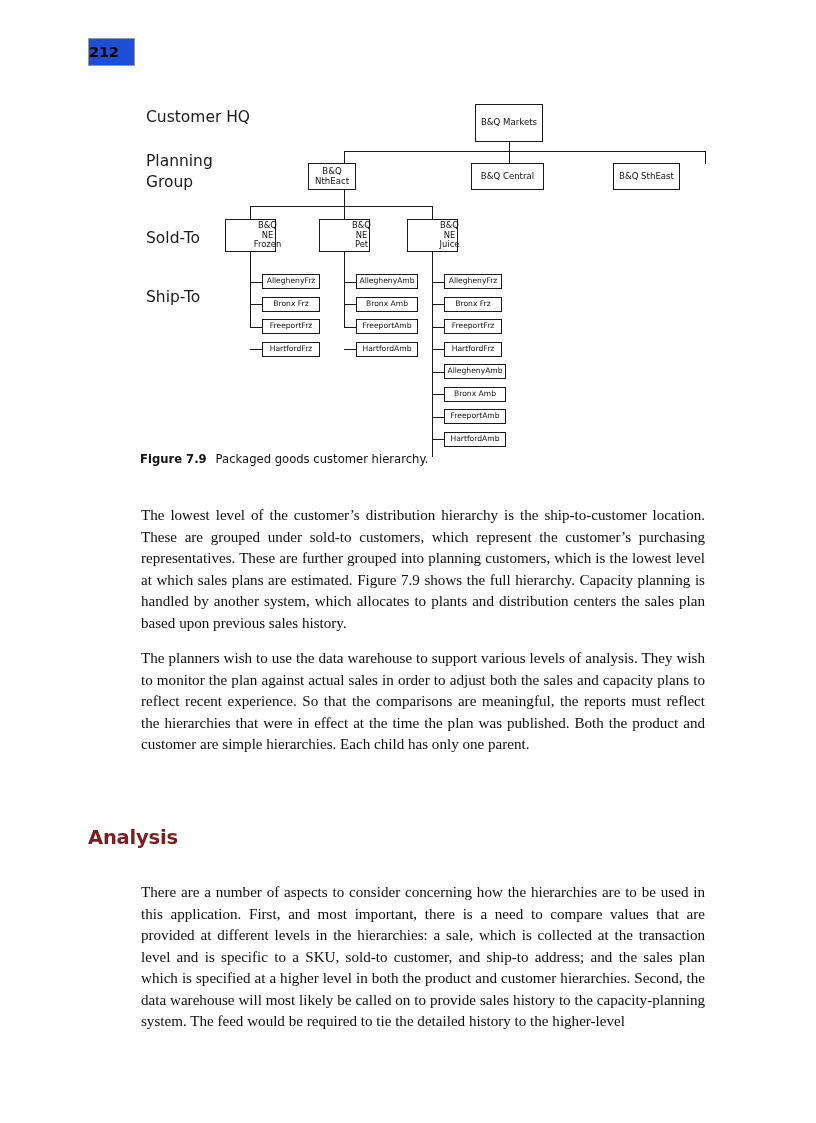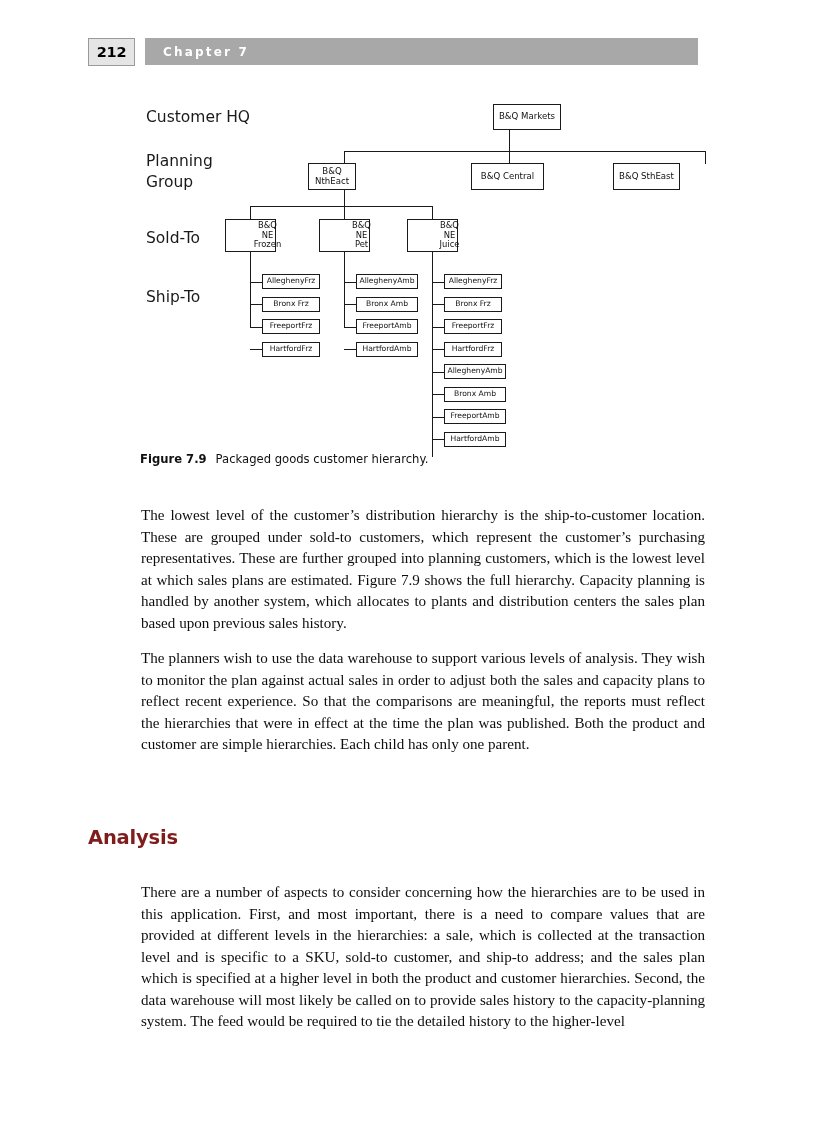--- a/index.html
+++ b/index.html
@@ -25,24 +25,23 @@
     height: 30px;
   }
   #page-number-box {
     position: absolute;
     left: 0;
     top: 0;
     width: 47px;
     height: 28px;
     border: 1px solid #9a9a9a;
     box-sizing: border-box;
-    background: #e5e5e5;
+    background: #1d4ed8;
     display: flex;
     align-items: center;
-    justify-content: center;
   }
   #page-number-box .num {
     font-family: "DejaVu Sans", sans-serif;
     font-weight: bold;
     font-size: 14.5px;
     letter-spacing: -0.2px;
     color: #000;
   }
   #chapter-banner {
     position: absolute;
@@ -160,37 +159,34 @@
     font-weight: bold;
     font-size: 19.5px;
     color: #7f1d1d;
     letter-spacing: -0.2px;
   }
 </style>
 </head>
 <body>
 
 <div id="running-head">
-  <div id="chapter-banner">
-    <span class="label">Chapter 7</span>
-  </div>
   <div id="page-number-box">
     <span class="num">212</span>
   </div>
 </div>
 
 <div id="figure">
 
   <div class="level-label" style="left:6px; top:15px;">Customer HQ</div>
   <div class="level-label" style="left:6px; top:59px;">Planning
 Group</div>
   <div class="level-label" style="left:6px; top:136px;">Sold-To</div>
   <div class="level-label" style="left:6px; top:195px;">Ship-To</div>
 
-  <div class="node top" style="left:353px; top:12px; width:68px; height:26px;">B&amp;Q Markets</div>
+  <div class="node top" style="left:335px; top:12px; width:68px; height:38px;">B&amp;Q Markets</div>
 
   <div class="ln-v" style="left:368.5px; top:36px; height:23px;"></div>
 
   <div class="ln-h" style="left:204px; top:58.5px; width:362px;"></div>
 
   <div class="ln-v" style="left:204px; top:58.5px; height:13px;"></div>
   <div class="ln-v" style="left:368.5px; top:58.5px; height:13px;"></div>
   <div class="ln-v" style="left:565px; top:58.5px; height:13px;"></div>
 
   <div class="node group" style="left:168px; top:71px; width:48px; height:27px;">B&amp;Q NthEact</div>

